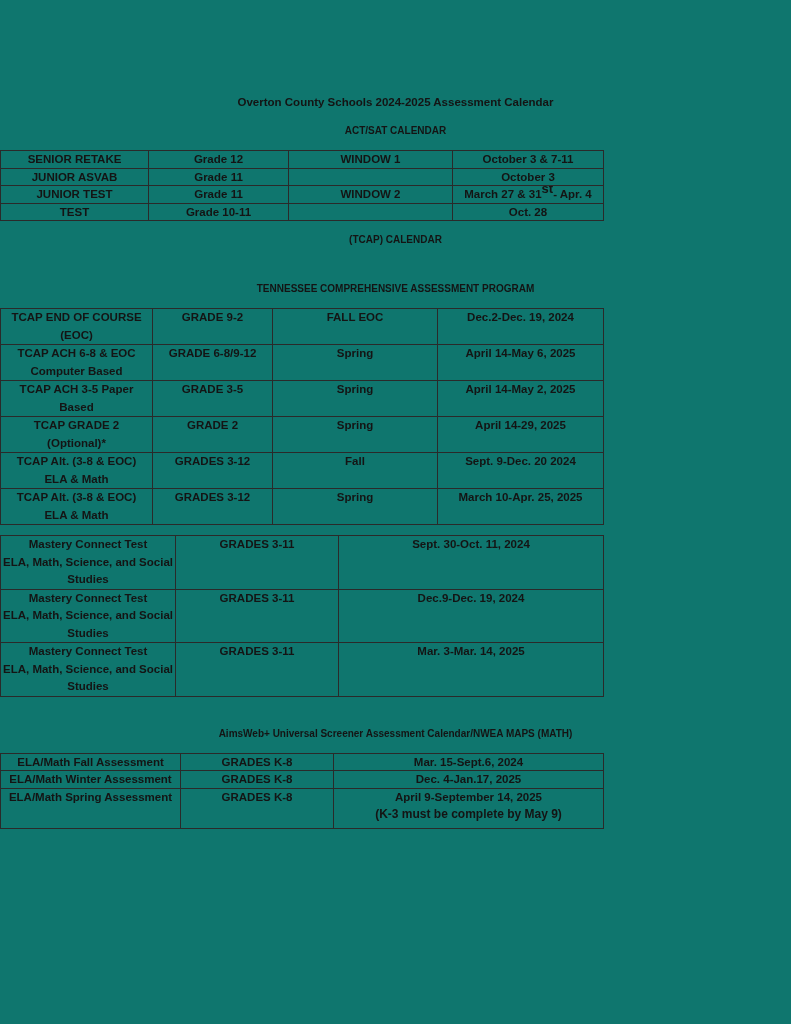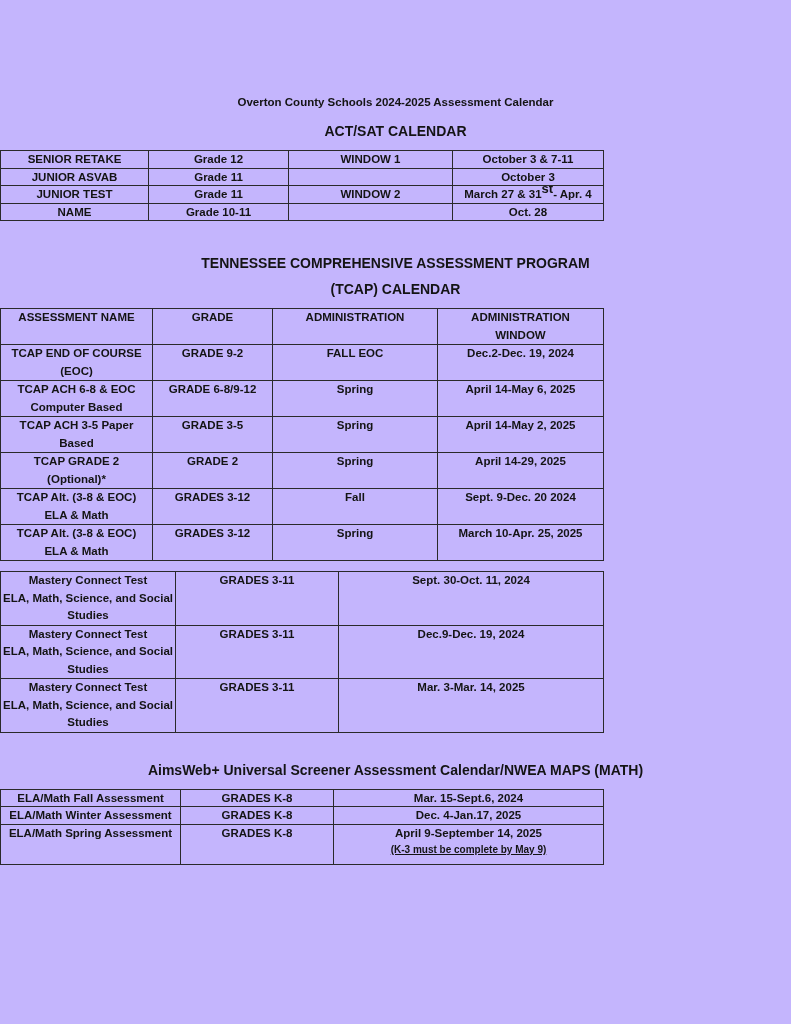--- a/index.html
+++ b/index.html
@@ -1,35 +1,35 @@
 <!DOCTYPE html>
 <html><head>
 <meta charset="utf-8">
 <style>
   * { margin: 0; padding: 0; box-sizing: border-box; }
   html, body { background: #ffffff; }
   .page {
     width: 791px;
     height: 1024px;
-    background: #c4b5fd;
+    background: #0f766e;
     font-family: "Liberation Sans", sans-serif;
     font-weight: bold;
     color: #141414;
     overflow: hidden;
     position: relative;
   }
   .doc-title {
     padding-top: 95px;
     text-align: center;
     font-size: 11.5px;
     line-height: 14px;
   }
   .heading {
     text-align: center;
-    font-size: 14px;
+    font-size: 10px;
     line-height: 14px;
   }
   .act-heading       { margin-top: 15px; }
   .tcap-heading-1    { margin-top: 35px; }
   .tcap-heading-2    { margin-top: 12px; }
   .mastery-heading   { margin-top: 30px; }
   .aimsweb-heading   { margin-top: 30px; }
 
   table {
     border-collapse: collapse;
@@ -57,23 +57,22 @@
   .aimsweb-table .r-tall td   { height: 40px; line-height: 17.5px; }
 
   .ln { display: block; }
   sup {
     font-size: 13px;
     vertical-align: super;
     line-height: 0;
   }
   .note {
     display: block;
-    font-size: 10px;
+    font-size: 12px;
     line-height: 16px;
-    text-decoration: underline;
   }
 </style>
 </head>
 <body>
 
 <div class="page">
 
   <div class="doc-title">Overton County Schools 2024-2025 Assessment Calendar</div>
 
   <div class="heading act-heading">ACT/SAT CALENDAR</div>
@@ -98,49 +97,40 @@
         <td></td>
         <td>October 3</td>
       </tr>
       <tr>
         <td>JUNIOR TEST</td>
         <td>Grade 11</td>
         <td>WINDOW 2</td>
         <td><span>March 27 &amp; 31</span><sup>st</sup><span>- Apr. 4</span></td>
       </tr>
       <tr>
-        <td>NAME</td>
+        <td>TEST</td>
         <td>Grade 10-11</td>
         <td></td>
         <td>Oct. 28</td>
       </tr>
     </tbody>
   </table>
 
+  <div class="heading tcap-heading-2">(TCAP) CALENDAR</div>
   <div class="heading tcap-heading-1">TENNESSEE COMPREHENSIVE ASSESSMENT PROGRAM</div>
-  <div class="heading tcap-heading-2">(TCAP) CALENDAR</div>
 
   <table class="tcap-table">
     <colgroup>
       <col style="width:152px">
         <col style="width:120px">
         <col style="width:165px">
         <col style="width:166px">
     </colgroup>
     <tbody>
       <tr>
-        <td>ASSESSMENT NAME</td>
-        <td>GRADE</td>
-        <td>ADMINISTRATION</td>
-        <td>
-          <span class="ln">ADMINISTRATION</span>
-          <span class="ln">WINDOW</span>
-        </td>
-      </tr>
-      <tr>
         <td>
           <span class="ln">TCAP END OF COURSE</span>
           <span class="ln">(EOC)</span>
         </td>
         <td>GRADE 9-2</td>
         <td>FALL EOC</td>
         <td>Dec.2-Dec. 19, 2024</td>
       </tr>
       <tr>
         <td>

